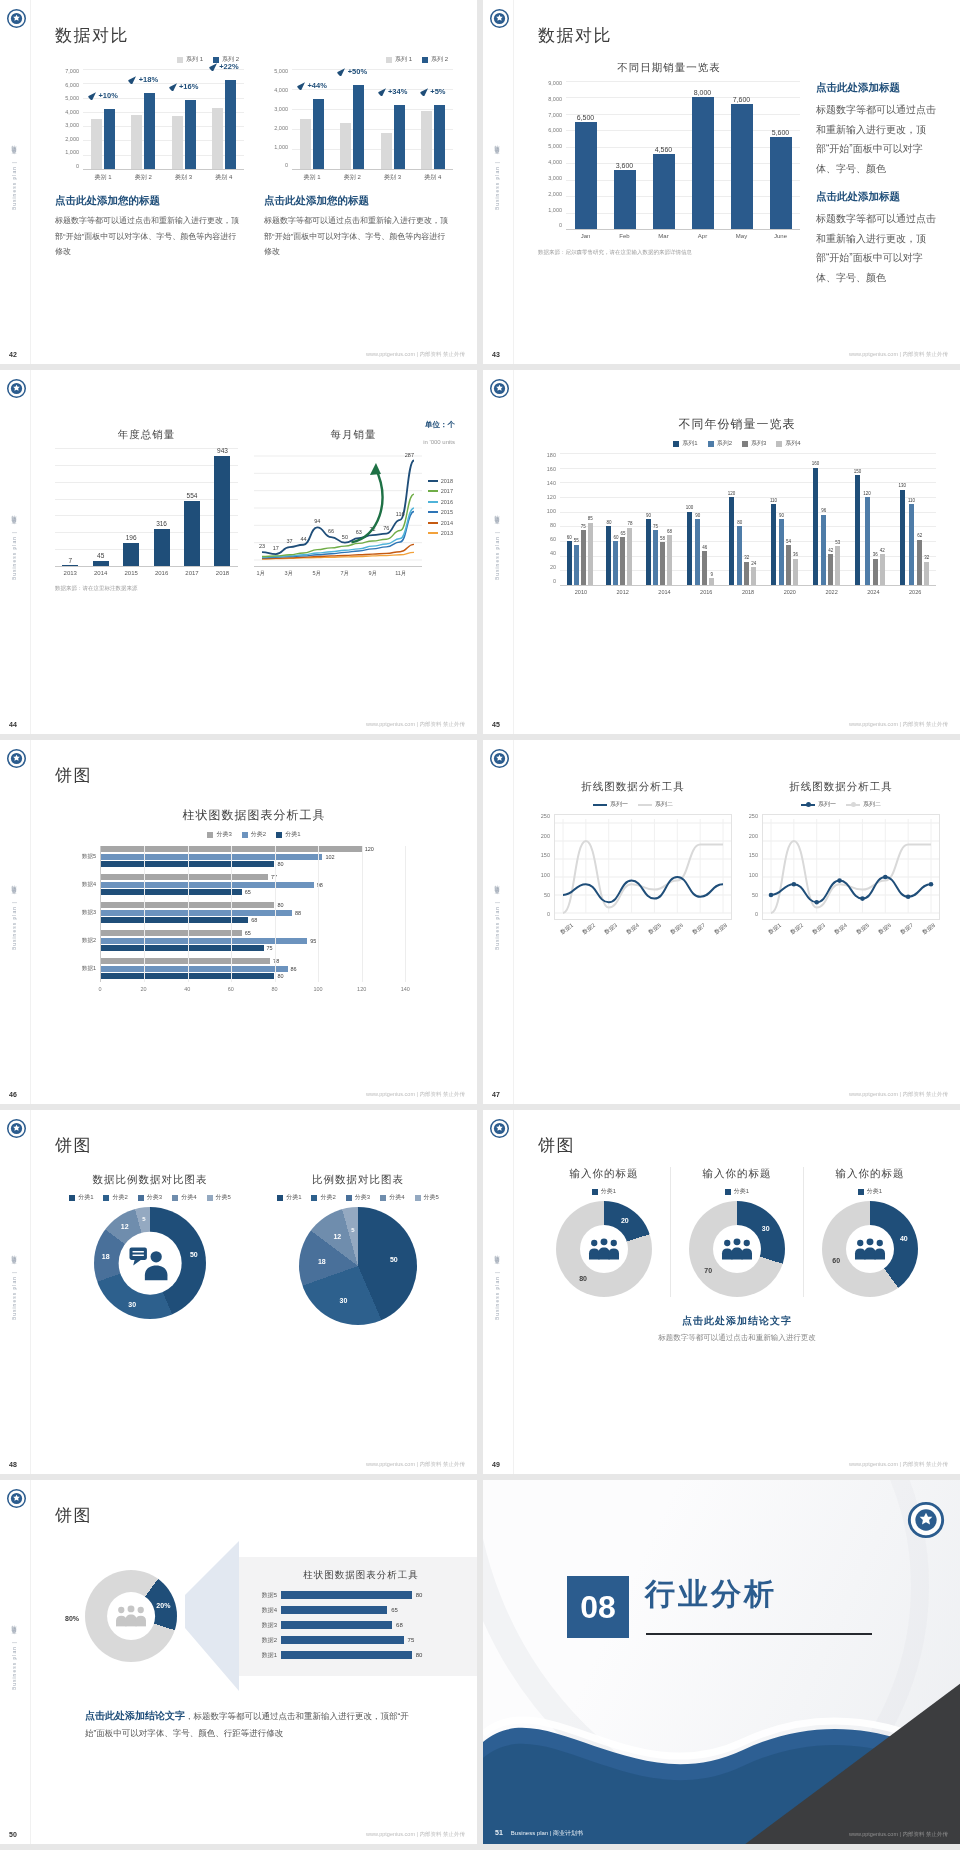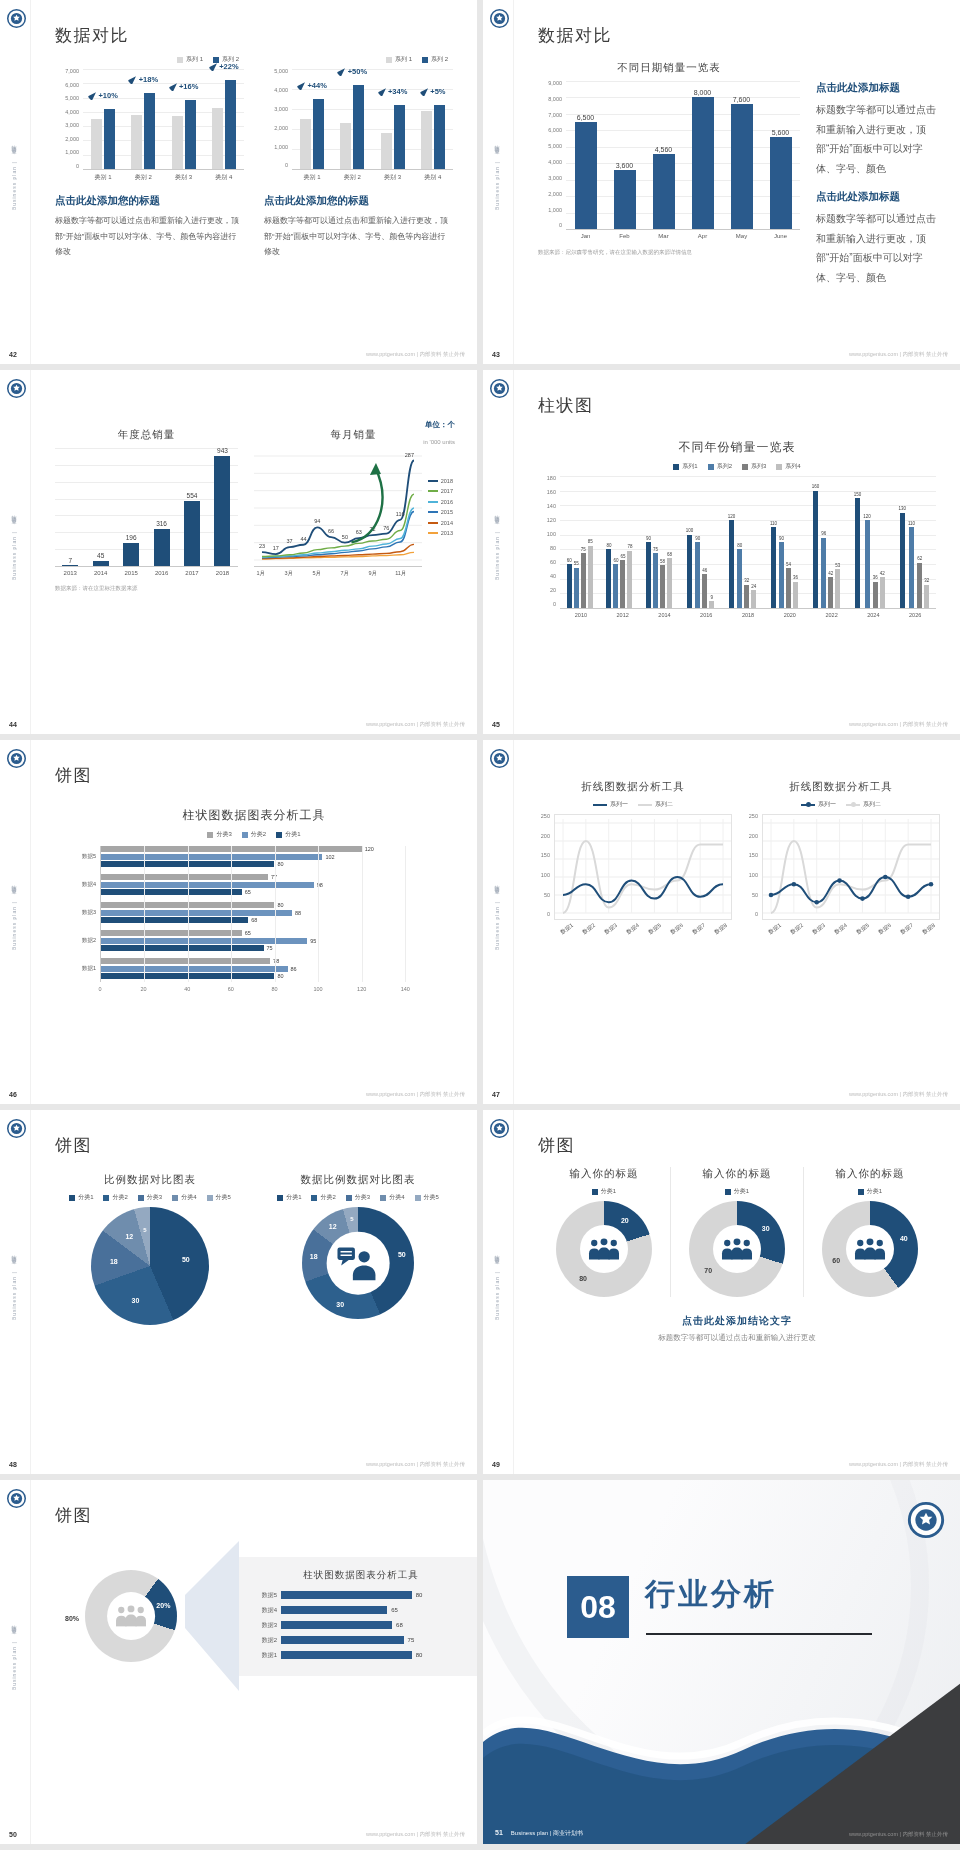--- a/index.html
+++ b/index.html
@@ -592,21 +592,20 @@
   <section class="slide">
     <div class="rail">
       <div class="logo"><svg viewBox="0 0 36 36">
             <circle cx="18" cy="18" r="15" fill="#FDFDFD" stroke="#2B5C8E" stroke-width="2.6"></circle>
             <circle cx="18" cy="18" r="9.6" fill="#2B5C8E"></circle>
             <path d="M18 11.5l1.8 3.6h3.9l-2.9 2.8.8 4.1-3.6-2-3.6 2 .8-4.1-2.9-2.8h3.9z" fill="#fff"></path>
           </svg></div>
       <div class="vtext">Business plan | 商业计划书</div>
     </div>
     <div class="content">
-      <h2 class="stitle">柱状图</h2>
       <div class="ctr" style="margin-top:22px">
         <h4 class="h4" style="font-size:12px">不同年份销量一览表</h4>
         <div>
             <div class="cc-legend" style="justify-content: center;">
               <span class="cc-li">
                 <span class="sw" style="background: rgb(31, 78, 121);"></span>
                 <span>系列1</span>
               </span>
               <span class="cc-li">
                 <span class="sw" style="background: rgb(78, 124, 168);"></span>
@@ -1108,54 +1107,20 @@
             <circle cx="18" cy="18" r="15" fill="#FDFDFD" stroke="#2B5C8E" stroke-width="2.6"></circle>
             <circle cx="18" cy="18" r="9.6" fill="#2B5C8E"></circle>
             <path d="M18 11.5l1.8 3.6h3.9l-2.9 2.8.8 4.1-3.6-2-3.6 2 .8-4.1-2.9-2.8h3.9z" fill="#fff"></path>
           </svg></div>
       <div class="vtext">Business plan | 商业计划书</div>
     </div>
     <div class="content">
       <h2 class="stitle">饼图</h2>
       <div class="row2">
         <div class="col">
-          <h4 class="h4">比例数据对比图表</h4>
-          <div class="piewrap">
-              <div class="cc-legend" style="justify-content: center;">
-                <span class="cc-li">
-                  <span class="sw" style="background: rgb(31, 78, 121);"></span>
-                  <span>分类1</span>
-                </span>
-                <span class="cc-li">
-                  <span class="sw" style="background: rgb(45, 96, 141);"></span>
-                  <span>分类2</span>
-                </span>
-                <span class="cc-li">
-                  <span class="sw" style="background: rgb(73, 112, 154);"></span>
-                  <span>分类3</span>
-                </span>
-                <span class="cc-li">
-                  <span class="sw" style="background: rgb(111, 141, 173);"></span>
-                  <span>分类4</span>
-                </span>
-                <span class="cc-li">
-                  <span class="sw" style="background: rgb(148, 169, 193);"></span>
-                  <span>分类5</span>
-                </span>
-              </div>
-              <div class="pie" style="width: 118px; height: 118px; background: conic-gradient(rgb(31, 78, 121) 0deg, rgb(31, 78, 121) 156.522deg, rgb(45, 96, 141) 156.522deg, rgb(45, 96, 141) 250.435deg, rgb(73, 112, 154) 250.435deg, rgb(73, 112, 154) 306.783deg, rgb(111, 141, 173) 306.783deg, rgb(111, 141, 173) 344.348deg, rgb(148, 169, 193) 344.348deg, rgb(148, 169, 193) 360deg);">
-                <span class="plab" style="left: 94.8149px; top: 51.5576px; color: rgb(255, 255, 255);">50</span>
-                <span class="plab" style="left: 44.4265px; top: 92.5516px; color: rgb(255, 255, 255);">30</span>
-                <span class="plab" style="left: 22.8321px; top: 53.5245px; color: rgb(255, 255, 255);">18</span>
-                <span class="plab" style="left: 38.3152px; top: 28.8299px; color: rgb(255, 255, 255);">12</span>
-                <span class="plab" style="left: 54.019px; top: 22.7607px; color: rgb(255, 255, 255); font-size: 6px;">5</span>
-              </div>
-            </div>
-        </div>
-        <div class="col">
           <h4 class="h4">数据比例数据对比图表</h4>
           <div class="piewrap">
               <div class="cc-legend" style="justify-content: center;">
                 <span class="cc-li">
                   <span class="sw" style="background: rgb(31, 78, 121);"></span>
                   <span>分类1</span>
                 </span>
                 <span class="cc-li">
                   <span class="sw" style="background: rgb(45, 96, 141);"></span>
                   <span>分类2</span>
@@ -1188,20 +1153,54 @@
                     </g>
                   </svg></div>
                 <span class="plab" style="left: 99.863px; top: 46.8852px; color: rgb(255, 255, 255);">50</span>
                 <span class="plab" style="left: 38.1516px; top: 97.0911px; color: rgb(255, 255, 255);">30</span>
                 <span class="plab" style="left: 11.7047px; top: 49.2941px; color: rgb(255, 255, 255);">18</span>
                 <span class="plab" style="left: 30.667px; top: 19.0503px; color: rgb(255, 255, 255);">12</span>
                 <span class="plab" style="left: 49.8997px; top: 11.6173px; color: rgb(255, 255, 255); font-size: 6px;">5</span>
               </div>
             </div>
         </div>
+        <div class="col">
+          <h4 class="h4">比例数据对比图表</h4>
+          <div class="piewrap">
+              <div class="cc-legend" style="justify-content: center;">
+                <span class="cc-li">
+                  <span class="sw" style="background: rgb(31, 78, 121);"></span>
+                  <span>分类1</span>
+                </span>
+                <span class="cc-li">
+                  <span class="sw" style="background: rgb(45, 96, 141);"></span>
+                  <span>分类2</span>
+                </span>
+                <span class="cc-li">
+                  <span class="sw" style="background: rgb(73, 112, 154);"></span>
+                  <span>分类3</span>
+                </span>
+                <span class="cc-li">
+                  <span class="sw" style="background: rgb(111, 141, 173);"></span>
+                  <span>分类4</span>
+                </span>
+                <span class="cc-li">
+                  <span class="sw" style="background: rgb(148, 169, 193);"></span>
+                  <span>分类5</span>
+                </span>
+              </div>
+              <div class="pie" style="width: 118px; height: 118px; background: conic-gradient(rgb(31, 78, 121) 0deg, rgb(31, 78, 121) 156.522deg, rgb(45, 96, 141) 156.522deg, rgb(45, 96, 141) 250.435deg, rgb(73, 112, 154) 250.435deg, rgb(73, 112, 154) 306.783deg, rgb(111, 141, 173) 306.783deg, rgb(111, 141, 173) 344.348deg, rgb(148, 169, 193) 344.348deg, rgb(148, 169, 193) 360deg);">
+                <span class="plab" style="left: 94.8149px; top: 51.5576px; color: rgb(255, 255, 255);">50</span>
+                <span class="plab" style="left: 44.4265px; top: 92.5516px; color: rgb(255, 255, 255);">30</span>
+                <span class="plab" style="left: 22.8321px; top: 53.5245px; color: rgb(255, 255, 255);">18</span>
+                <span class="plab" style="left: 38.3152px; top: 28.8299px; color: rgb(255, 255, 255);">12</span>
+                <span class="plab" style="left: 54.019px; top: 22.7607px; color: rgb(255, 255, 255); font-size: 6px;">5</span>
+              </div>
+            </div>
+        </div>
       </div>
     </div>
     <span class="pageno">48</span>
     <span class="foot">www.pptgenius.com | 内部资料 禁止外传</span>
   </section>
 
   <section class="slide">
     <div class="rail">
       <div class="logo"><svg viewBox="0 0 36 36">
             <circle cx="18" cy="18" r="15" fill="#FDFDFD" stroke="#2B5C8E" stroke-width="2.6"></circle>
@@ -1363,20 +1362,21 @@
             </div>
             <div class="prow">
               <span class="plabel">数据1</span>
               <div class="pbarzone" style="display: flex; align-items: center;">
                 <div class="pbar" style="width: 68.8%; background: rgb(42, 90, 140); display: inline-block; vertical-align: middle;"></div>
                 <span class="pval">80</span>
               </div>
             </div>
           </div>
       </div>
+      <p class="concl2"><b>点击此处添加结论文字</b><span>，标题数字等都可以通过点击和重新输入进行更改，顶部“开始”面板中可以对字体、字号、颜色、行距等进行修改</span></p>
     </div>
     <span class="pageno">50</span>
     <span class="foot">www.pptgenius.com | 内部资料 禁止外传</span>
   </section>
 
   <section class="slide s51">
     <div class="arc a1"></div>
     <div class="arc a2"></div>
     <div class="arc a3"></div>
     <svg class="wave" viewBox="0 0 477 172" preserveAspectRatio="none">

